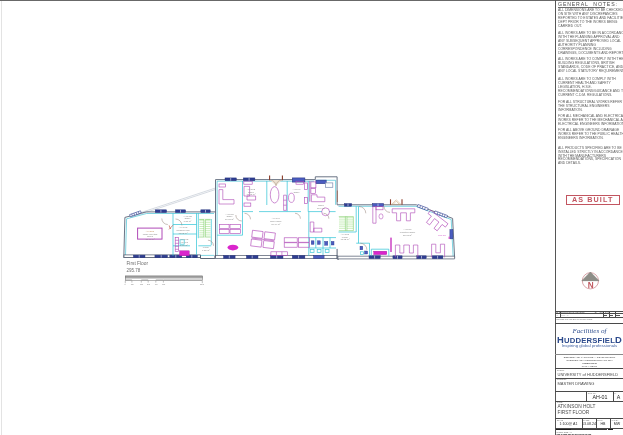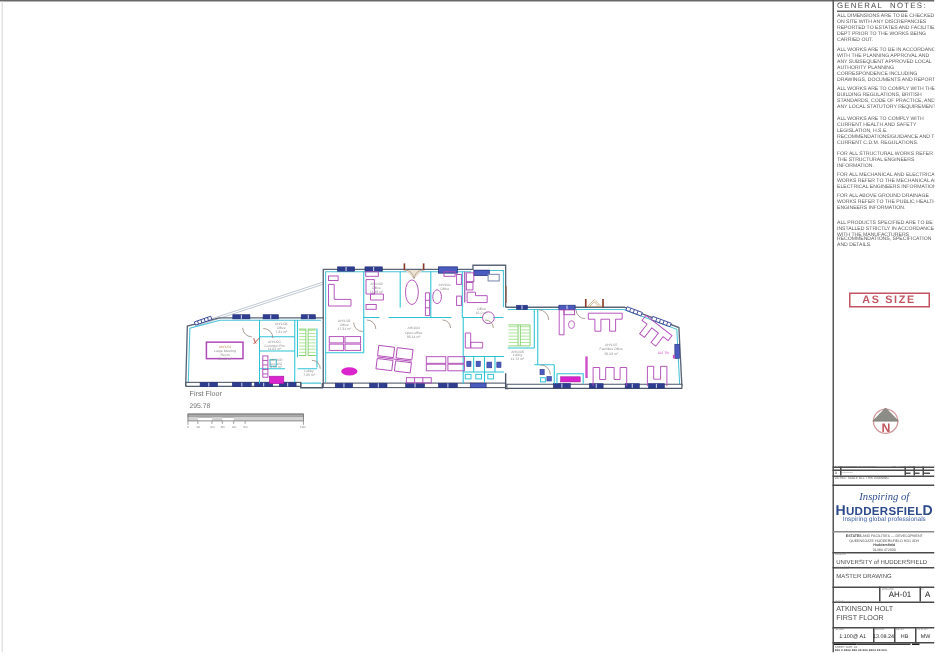--- a/index.html
+++ b/index.html
@@ -29,21 +29,21 @@
 <div class="abs note" style="left:558px;top:78.4px;">ALL WORKS ARE TO COMPLY WITH<br>CURRENT HEALTH AND SAFETY<br>LEGISLATION, H.S.E.<br>RECOMMENDATIONS/GUIDANCE AND THE<br>CURRENT C.D.M. REGULATIONS.</div>
 
 <div class="abs note" style="left:558px;top:100.8px;">FOR ALL STRUCTURAL WORKS REFER TO<br>THE STRUCTURAL ENGINEERS<br>INFORMATION.</div>
 
 <div class="abs note" style="left:558px;top:115.0px;">FOR ALL MECHANICAL AND ELECTRICAL<br>WORKS REFER TO THE MECHANICAL AND<br>ELECTRICAL ENGINEERS INFORMATION.</div>
 
 <div class="abs note" style="left:558px;top:129.2px;">FOR ALL ABOVE GROUND DRAINAGE<br>WORKS REFER TO THE PUBLIC HEALTH<br>ENGINEERS INFORMATION.</div>
 
 <div class="abs note" style="left:558px;top:146.8px;">ALL PRODUCTS SPECIFIED ARE TO BE<br>INSTALLED STRICTLY IN ACCORDANCE<br>WITH THE MANUFACTURERS<br>RECOMMENDATIONS, SPECIFICATION<br>AND DETAILS.</div>
 
-<div class="abs" style="left:565.7px;top:195.2px;width:52px;height:8.2px;border:1.1px solid #c25560;color:#c25560;font-size:7.2px;font-weight:bold;letter-spacing:1.1px;text-align:center;line-height:8.4px;">AS SIZE</div>
+<div class="abs" style="left:565.7px;top:195.2px;width:52px;height:8.2px;border:1.1px solid #c25560;color:#c25560;font-size:7.2px;font-weight:bold;letter-spacing:1.1px;text-align:center;line-height:8.4px;">AS BUILT</div>
 
 <svg class="abs" style="left:578px;top:268px" width="26" height="26" viewBox="0 0 26 26">
   <circle cx="12.4" cy="12.8" r="8.1" fill="#ffffff" stroke="#d49a9e" stroke-width="0.9"></circle>
   <line x1="4.3" y1="12.5" x2="20.5" y2="12.5" stroke="#9a9a9a" stroke-width="0.6"></line>
   <polygon points="3.9,12.7 20.9,12.7 12.4,4.0" fill="#8d8d87" stroke="#7a7a72" stroke-width="0.5"></polygon>
   <text x="12.7" y="20.2" font-size="8.2" font-weight="bold" fill="#c0575e" text-anchor="middle" font-family="Liberation Sans,sans-serif">N</text>
 </svg>
 
 <div class="abs" style="left:554.6px;top:310.5px;width:68.4px;height:0.8px;background:#4a4a4a"></div>
 <div class="abs" style="left:554.6px;top:313.2px;width:68.4px;height:0.7px;background:#4a4a4a"></div>
@@ -58,21 +58,21 @@
 
 <div class="abs" style="left:559.8px;top:310.5px;width:0.6px;height:6.8px;background:#4a4a4a"></div>
 <div class="abs" style="left:602.8px;top:310.5px;width:0.6px;height:6.8px;background:#4a4a4a"></div>
 <div class="abs" style="left:608.9px;top:310.5px;width:0.6px;height:6.8px;background:#4a4a4a"></div>
 <div class="abs" style="left:614.6px;top:310.5px;width:0.6px;height:6.8px;background:#4a4a4a"></div>
 
 <div class="abs" style="left:556.5px;top:317.6px;width:66px;font-size:2.1px;color:#666;">DO NOT SCALE OFF THIS DRAWING</div>
 
 <div class="abs" style="left:554.6px;top:323.4px;width:68.4px;height:0.7px;background:#4a4a4a"></div>
 
-<div class="abs" style="left:556px;top:326.5px;width:67px;text-align:center;font-family:'Liberation Serif',serif;font-style:italic;font-size:7.1px;color:#31508f;">Inspiring of</div>
+<div class="abs" style="left:556px;top:326.5px;width:67px;text-align:center;font-family:'Liberation Serif',serif;font-style:italic;font-size:7.1px;color:#31508f;">Facilities of</div>
 
 <div class="abs" style="left:556px;top:333.6px;width:67px;text-align:center;font-family:'Liberation Sans',sans-serif;font-size:7.7px;font-weight:bold;color:#2c4a8c;letter-spacing:0.2px;"><span style="font-size:9.4px">H</span>UDDERSFIEL<span style="font-size:9.4px">D</span></div>
 
 <div class="abs" style="left:556px;top:343.4px;width:67px;text-align:center;font-size:4.3px;color:#4060a0;">Inspiring global professionals</div>
 
 <div class="abs" style="left:554.6px;top:354.2px;width:68.4px;height:0.6px;background:#8a8a8a"></div>
 
 <div class="abs" style="left:556px;top:356.2px;width:67px;text-align:center;font-size:2.4px;line-height:3.05px;color:#4a4a4a;"><b>ESTATES</b> AND FACILITIES — DEVELOPMENT<br>QUEENSGATE HUDDERSFIELD HD1 3DH<br><b>Huddersfield</b><br>01484 472000</div>
 
 <div class="abs" style="left:554.6px;top:368.2px;width:68.4px;height:0.7px;background:#4a4a4a"></div>

